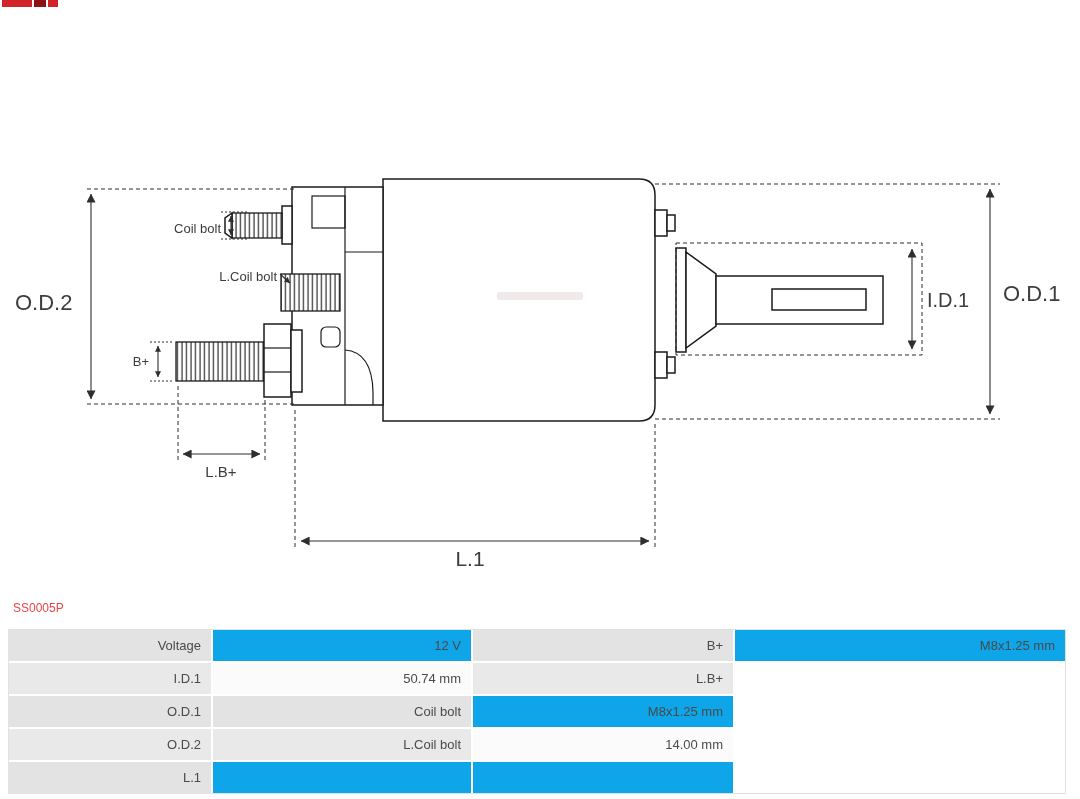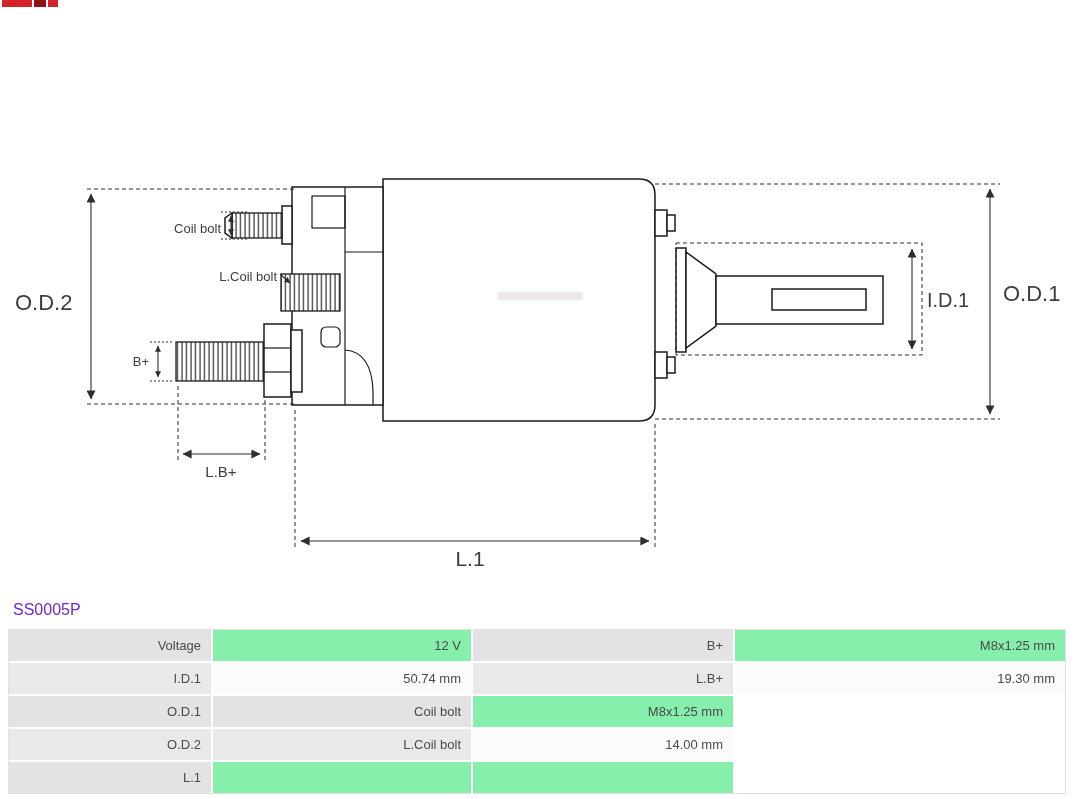--- a/index.html
+++ b/index.html
@@ -16,30 +16,30 @@
   
   .diagram{position:absolute;top:0;left:0;}
   .diagram text{font-family:"Liberation Sans",sans-serif;fill:#3d3d3d;}
   .outline{stroke:#1b1b1b;stroke-width:1.5;fill:#ffffff;}
   .outline-thin{stroke:#1b1b1b;stroke-width:1.2;fill:none;}
   .dim{stroke:#2e2e2e;stroke-width:1.1;fill:none;}
   .dash{stroke:#2e2e2e;stroke-width:1;fill:none;stroke-dasharray:4,3;}
   .dash2{stroke:#2e2e2e;stroke-width:1;fill:none;stroke-dasharray:2,2;}
 
   
-  .partno{position:absolute;left:13px;top:601px;font-size:16px;color:#6d28d9;}
+  .partno{position:absolute;left:13px;top:601px;font-size:12px;color:#ef4444;}
 
   
   .spec{position:absolute;left:8px;top:629px;display:flex;flex-direction:column;gap:2px;
         border:1px solid #e2e2e2;background:#ffffff;}
   .spec .row{display:grid;grid-template-columns:202px 258px 260px 330px;gap:2px;height:31px;}
   .spec .cell{display:flex;align-items:center;justify-content:flex-end;
         padding-right:10px;font-size:13px;color:#4a4a4a;}
   .spec .lbl{background:#e3e3e3;}
-  .spec .val{background:#86efac;}
+  .spec .val{background:#0ea5e9;}
   .spec .row:nth-child(even) .lbl{background:#e9e9e9;}
   .spec .row:nth-child(even) .val{background:#fbfbfb;}
 </style>
 </head>
 <body>
 
 <div class="page">
 
   <div class="logo">
     <span class="seg a"></span>
@@ -157,21 +157,20 @@
     <div class="row">
       <div class="cell lbl">Voltage</div>
       <div class="cell val">12 V</div>
       <div class="cell lbl">B+</div>
       <div class="cell val">M8x1.25 mm</div>
     </div>
     <div class="row">
       <div class="cell lbl">I.D.1</div>
       <div class="cell val">50.74 mm</div>
       <div class="cell lbl">L.B+</div>
-      <div class="cell val">19.30 mm</div>
     </div>
     <div class="row">
       <div class="cell lbl">O.D.1</div>
       <div class="cell lbl">Coil bolt</div>
       <div class="cell val">M8x1.25 mm</div>
     </div>
     <div class="row">
       <div class="cell lbl">O.D.2</div>
       <div class="cell lbl">L.Coil bolt</div>
       <div class="cell val">14.00 mm</div>

